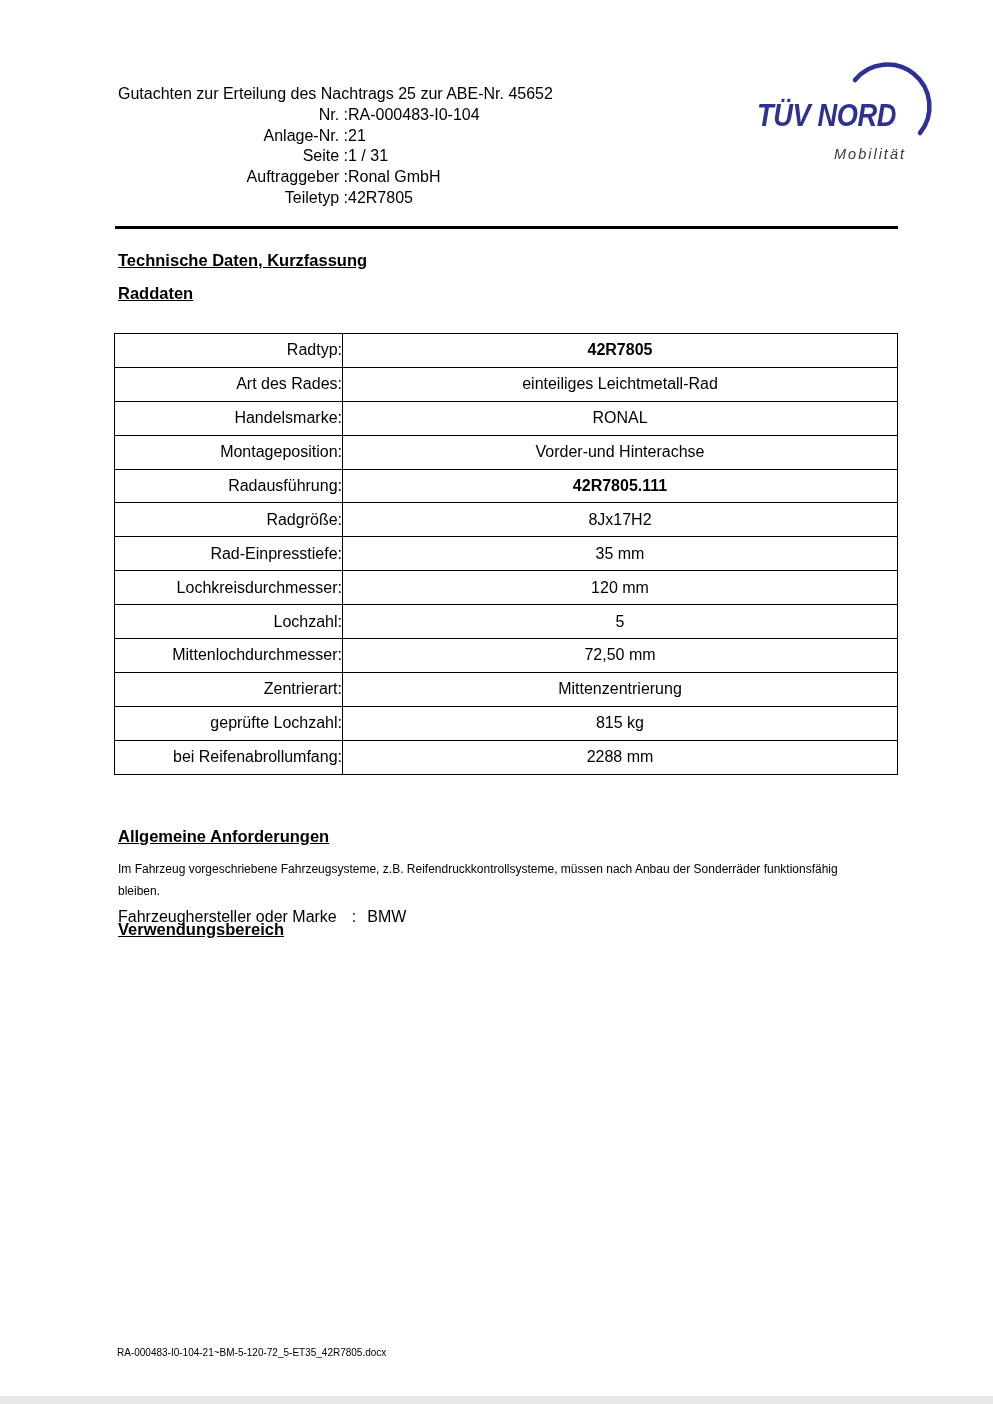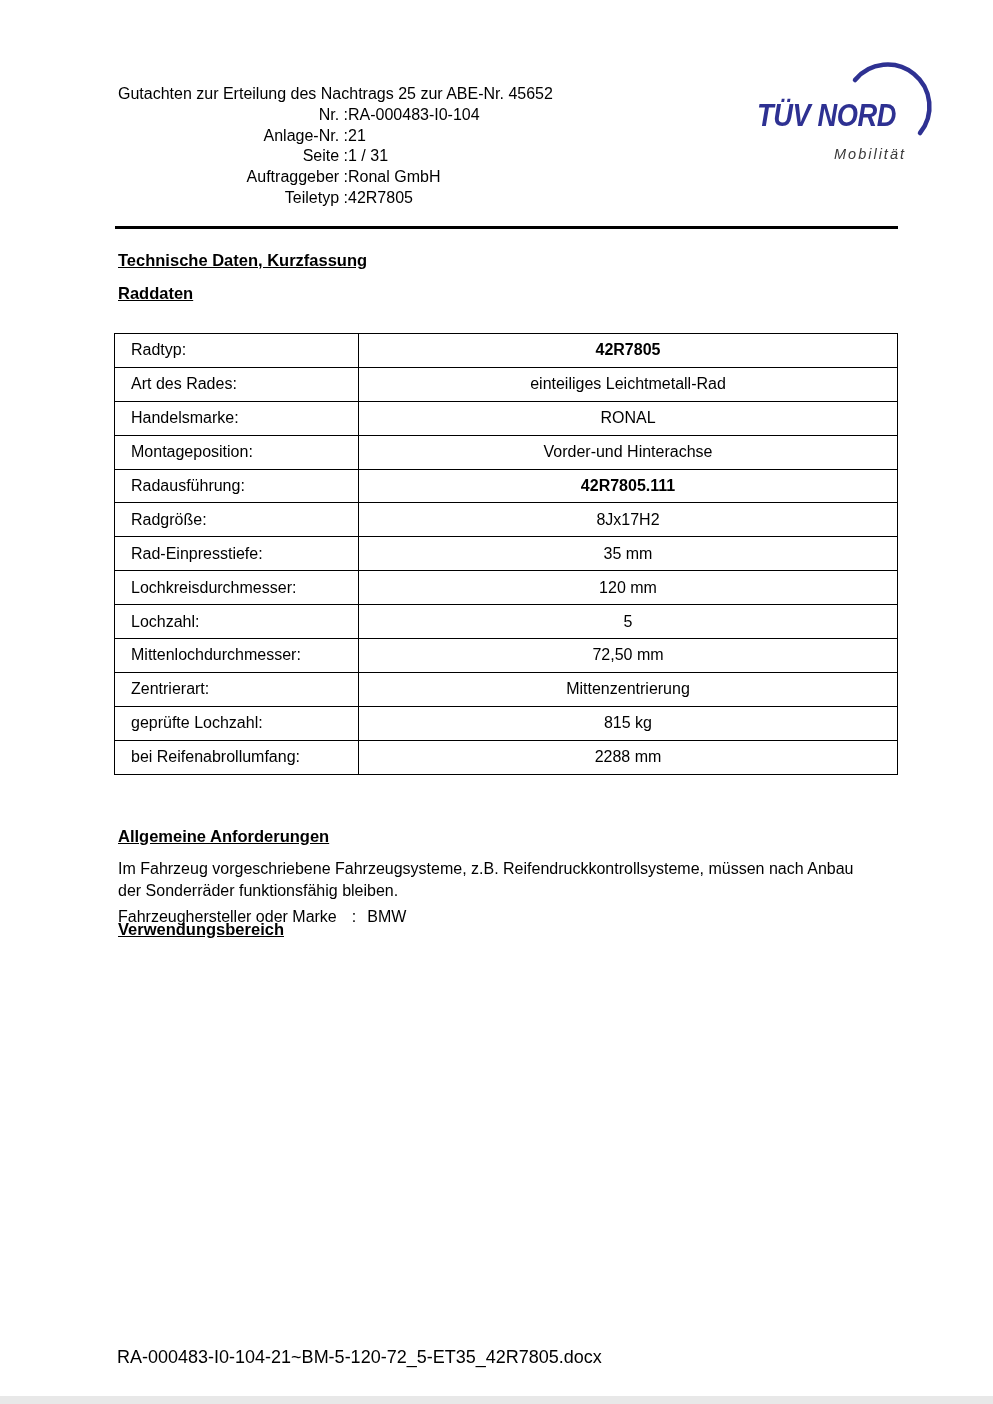--- a/index.html
+++ b/index.html
@@ -45,34 +45,34 @@
 
   
   .spec-table {
     position:absolute; left:114px; top:333px; width:784px;
     border-collapse:collapse; table-layout:fixed; font-size:16px;
   }
   .spec-table td {
     border:1px solid #000; height:32.9px; padding:0; vertical-align:middle;
     overflow:hidden; white-space:nowrap;
   }
-  .spec-table td.cell-lbl { width:227px; padding-left:16px; }
+  .spec-table td.cell-lbl { width:227px; padding-left:0;text-align:right; }
   .spec-table td.cell-val { text-align:center; }
   .spec-table tr.bold-row td.cell-val { font-weight:bold; }
 
   
   .para {
     position:absolute; left:118px; top:858px; width:752px;
-    font-size:16px; line-height:22px;
+    font-size:12px; line-height:22px;
   }
   .usage { position:absolute; left:118px; top:908px; font-size:16px; white-space:nowrap; }
   .usage .sep { display:inline-block; margin:0 11px 0 15px; }
 
   
-  .footer { position:absolute; left:117px; top:1347px; font-size:18px; white-space:nowrap; }
+  .footer { position:absolute; left:117px; top:1347px; font-size:10px; white-space:nowrap; }
 </style>
 </head>
 <body>
 
 <div class="page">
 
   <div class="doc-header">
     <div>Gutachten zur Erteilung des Nachtrags 25 zur ABE-Nr. 45652</div>
     <div class="hrow">
       <span class="hlbl">Nr. :</span>

